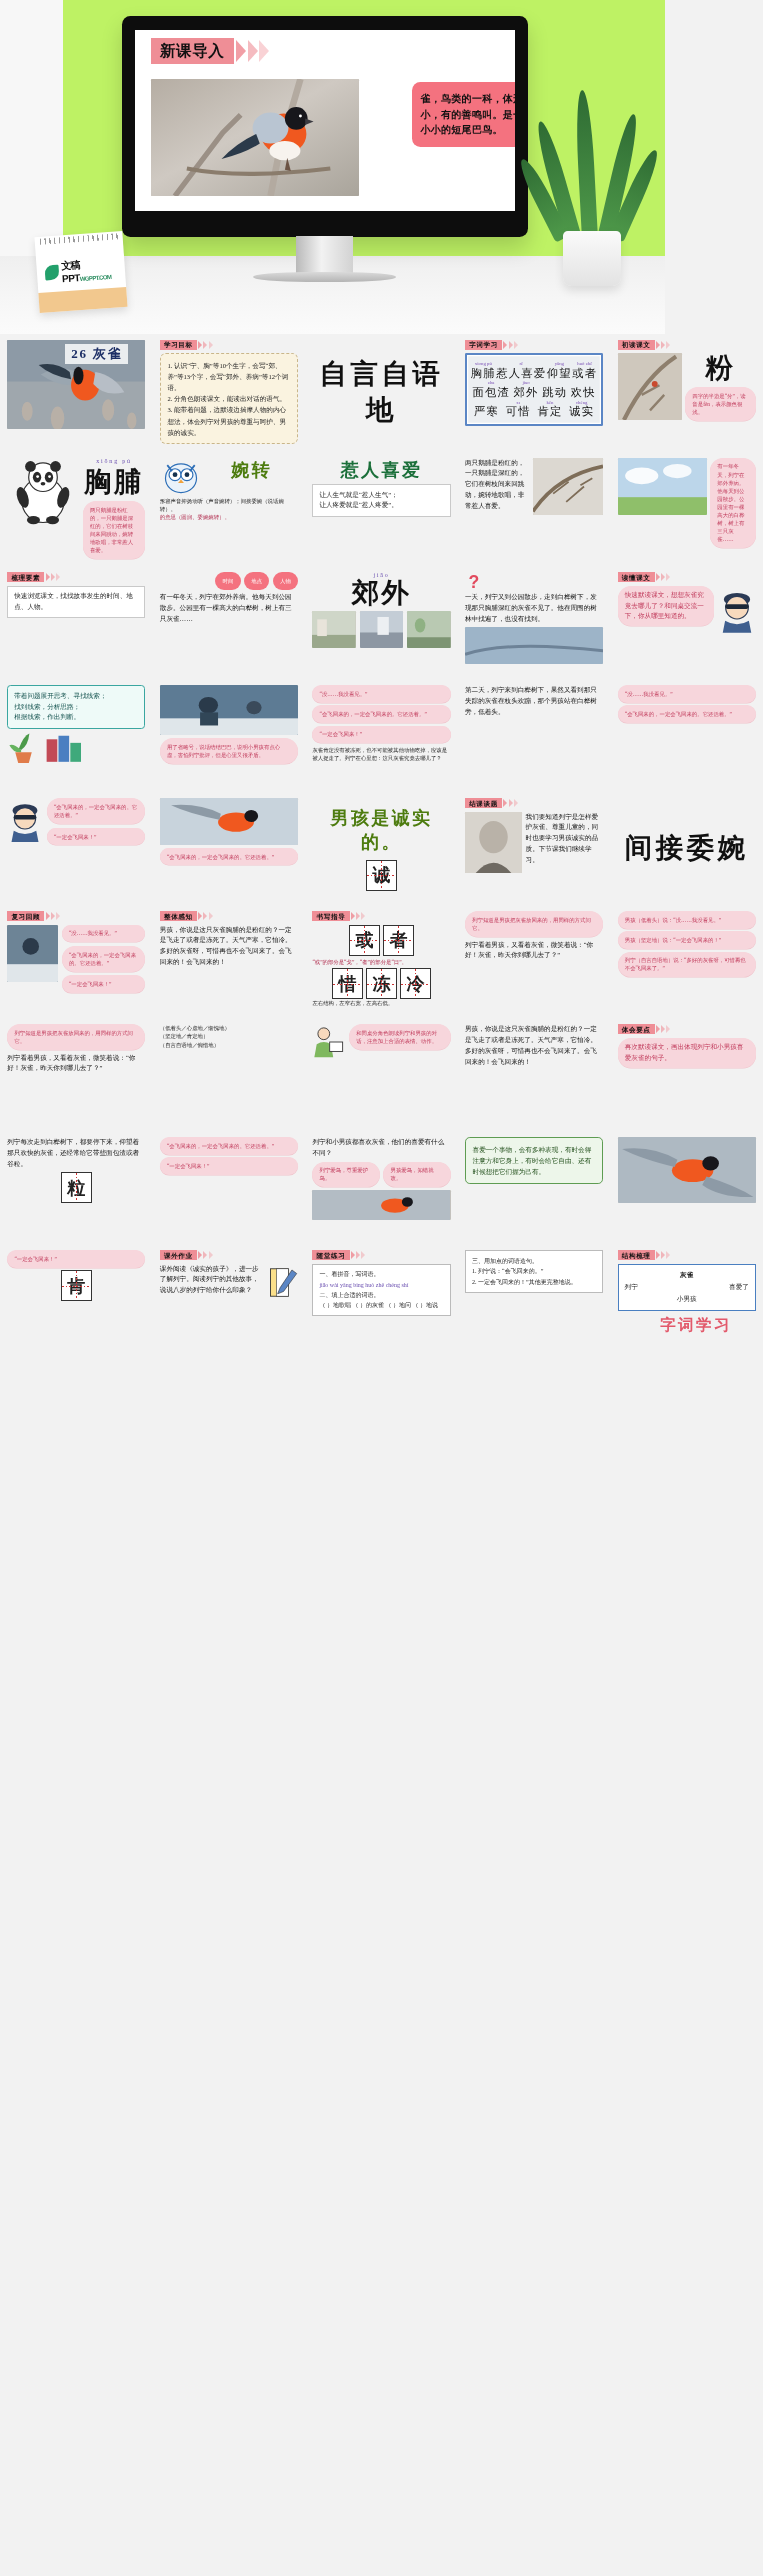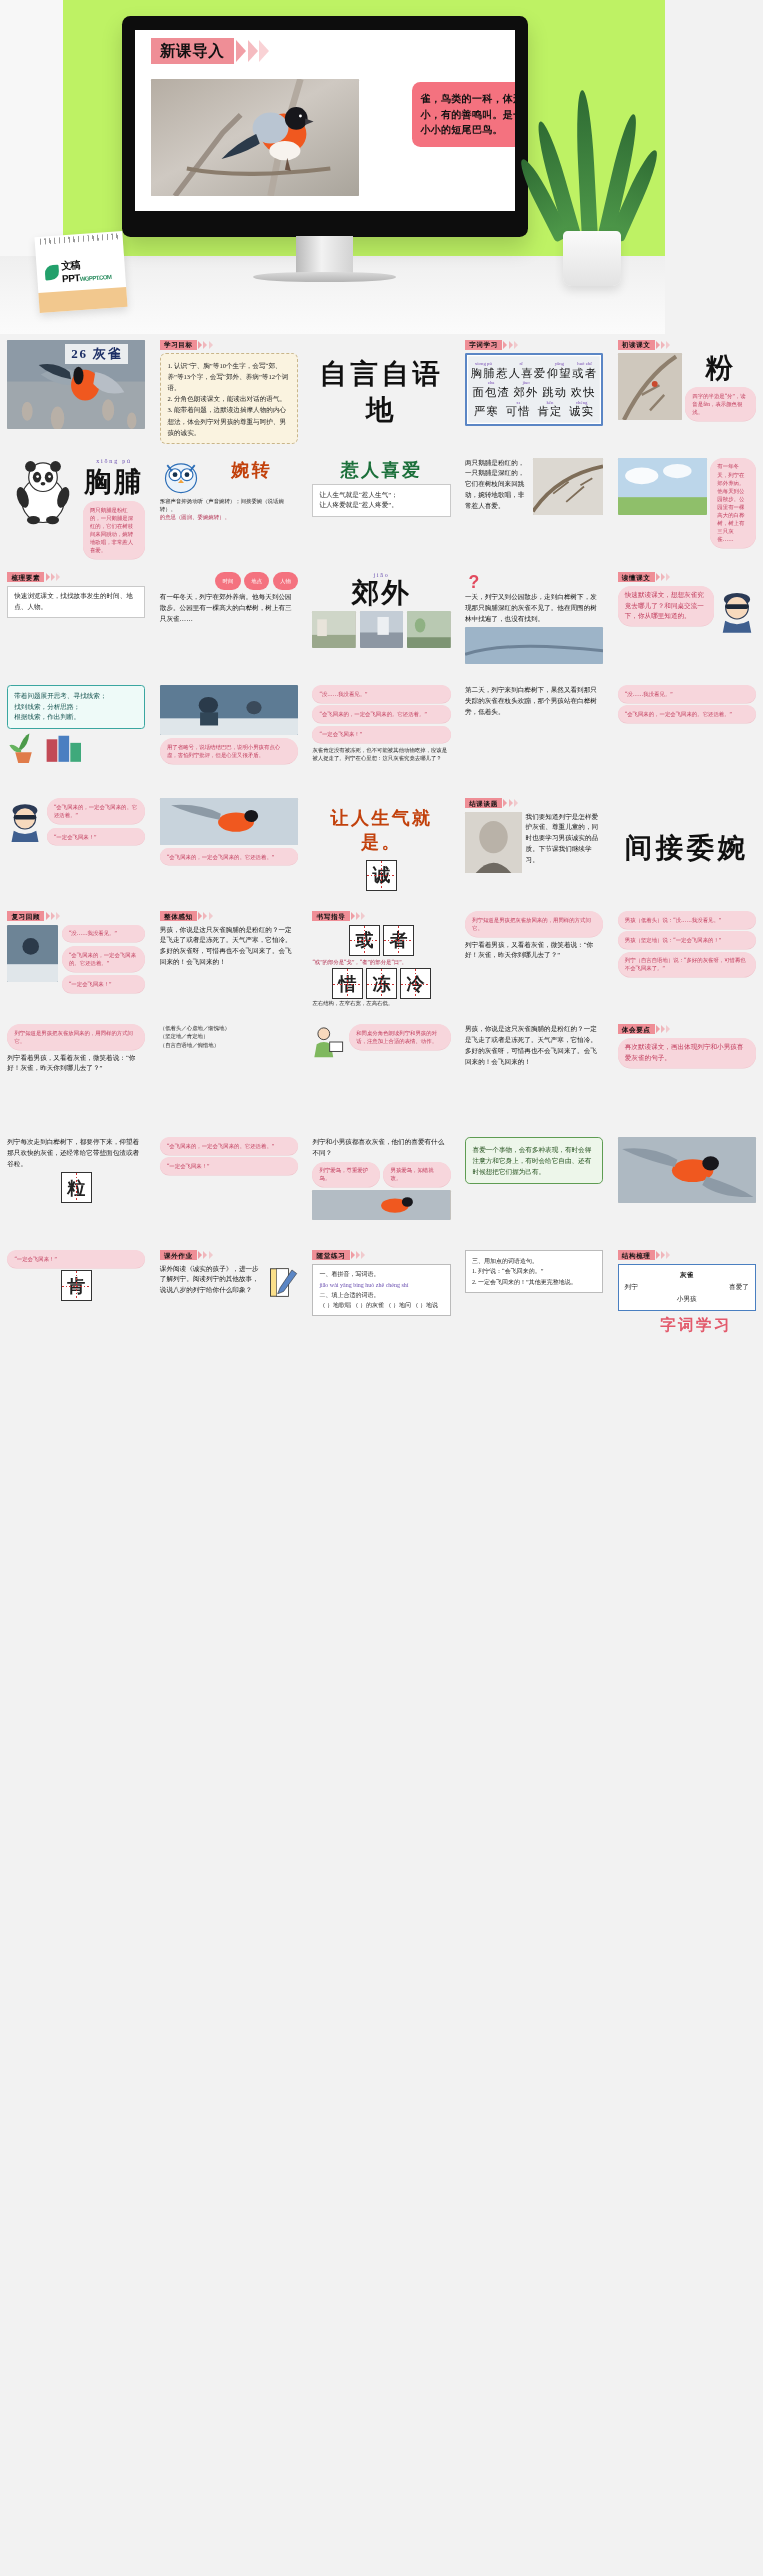--- a/index.html
+++ b/index.html
@@ -77,21 +77,21 @@
   .ph svg{display:block;width:100%;height:100%;}
 
   .wordbox{border:2.4px solid #5b86c5;background:#eceff2;padding:4.8px 3.6px;border-radius:1.2px;
     box-shadow:0 0 0 1.2px #fff inset;}
   .wline{display:flex;justify-content:space-around;align-items:flex-end;margin:2.4px 0;}
   .wterm{text-align:center;line-height:1;}
   .wterm .py{display:block;font-size:4.8px;color:#7a4fb5;font-family:"Liberation Serif",serif;margin-bottom:0.6px;}
   .wterm .hz{display:block;font-size:11.3px;letter-spacing:1.2px;font-weight:500;color:#111;}
 
   .bigchar{font-size:27.4px;font-weight:bold;color:#111;text-align:center;line-height:1.1;letter-spacing:2.4px;}
-  .midchar{font-size:18px;font-weight:bold;color:#c2410c;text-align:center;letter-spacing:2.4px;}
+  .midchar{font-size:18px;font-weight:bold;color:#4d7c0f;text-align:center;letter-spacing:2.4px;}
   .pinyin-top{font-size:6px;color:#6a4fb0;text-align:center;letter-spacing:1.8px;}
 
   .lessonbig{font-size:27.4px;font-weight:bold;letter-spacing:3.6px;color:#111;text-align:center;
      font-family:"Liberation Serif",serif;}
 
   .pinkbubble{background:#f7d6dc;border-radius:13px;padding:4.8px 7.2px;font-size:6.6px;line-height:1.55;color:#c0395a;
      box-shadow:0 0.6px 0 #efc2ca;}
   .redbubble{background:#f4727f;color:#fff;border-radius:12px;padding:4.8px 7.2px;font-size:6.6px;line-height:1.5;}
   .yellowcard{background:#faf3e0;border:0.6px dashed #c9b68b;border-radius:6px;padding:5.4px 6.6px;
      font-size:6.6px;line-height:1.7;color:#222;}
@@ -560,21 +560,21 @@
           <ellipse cx="110" cy="40" rx="26" ry="16" fill="#f0581f"></ellipse>
           <circle cx="132" cy="30" r="10" fill="#17171c"></circle>
           <path d="M86 36 q-44 -10 -70 -24 q40 -4 72 14z" fill="#8d9aa6"></path>
         </svg>
       </div>
       <div class="pinkbubble xs mt4">“会飞回来的，一定会飞回来的。它还活着。”</div>
     </div>
 
     <div class="cell tall">
       <div class="center col">
-        <div class="midchar">让人生气就是。</div>
+        <div class="midchar">男孩是诚实的。</div>
         <div class="gridcells mt4">
             <div class="gcell">诚</div>
           </div>
       </div>
     </div>
 
     <div class="cell tall">
       <div class="tag">
         <span>结课谈题</span>
         <span class="chev">

